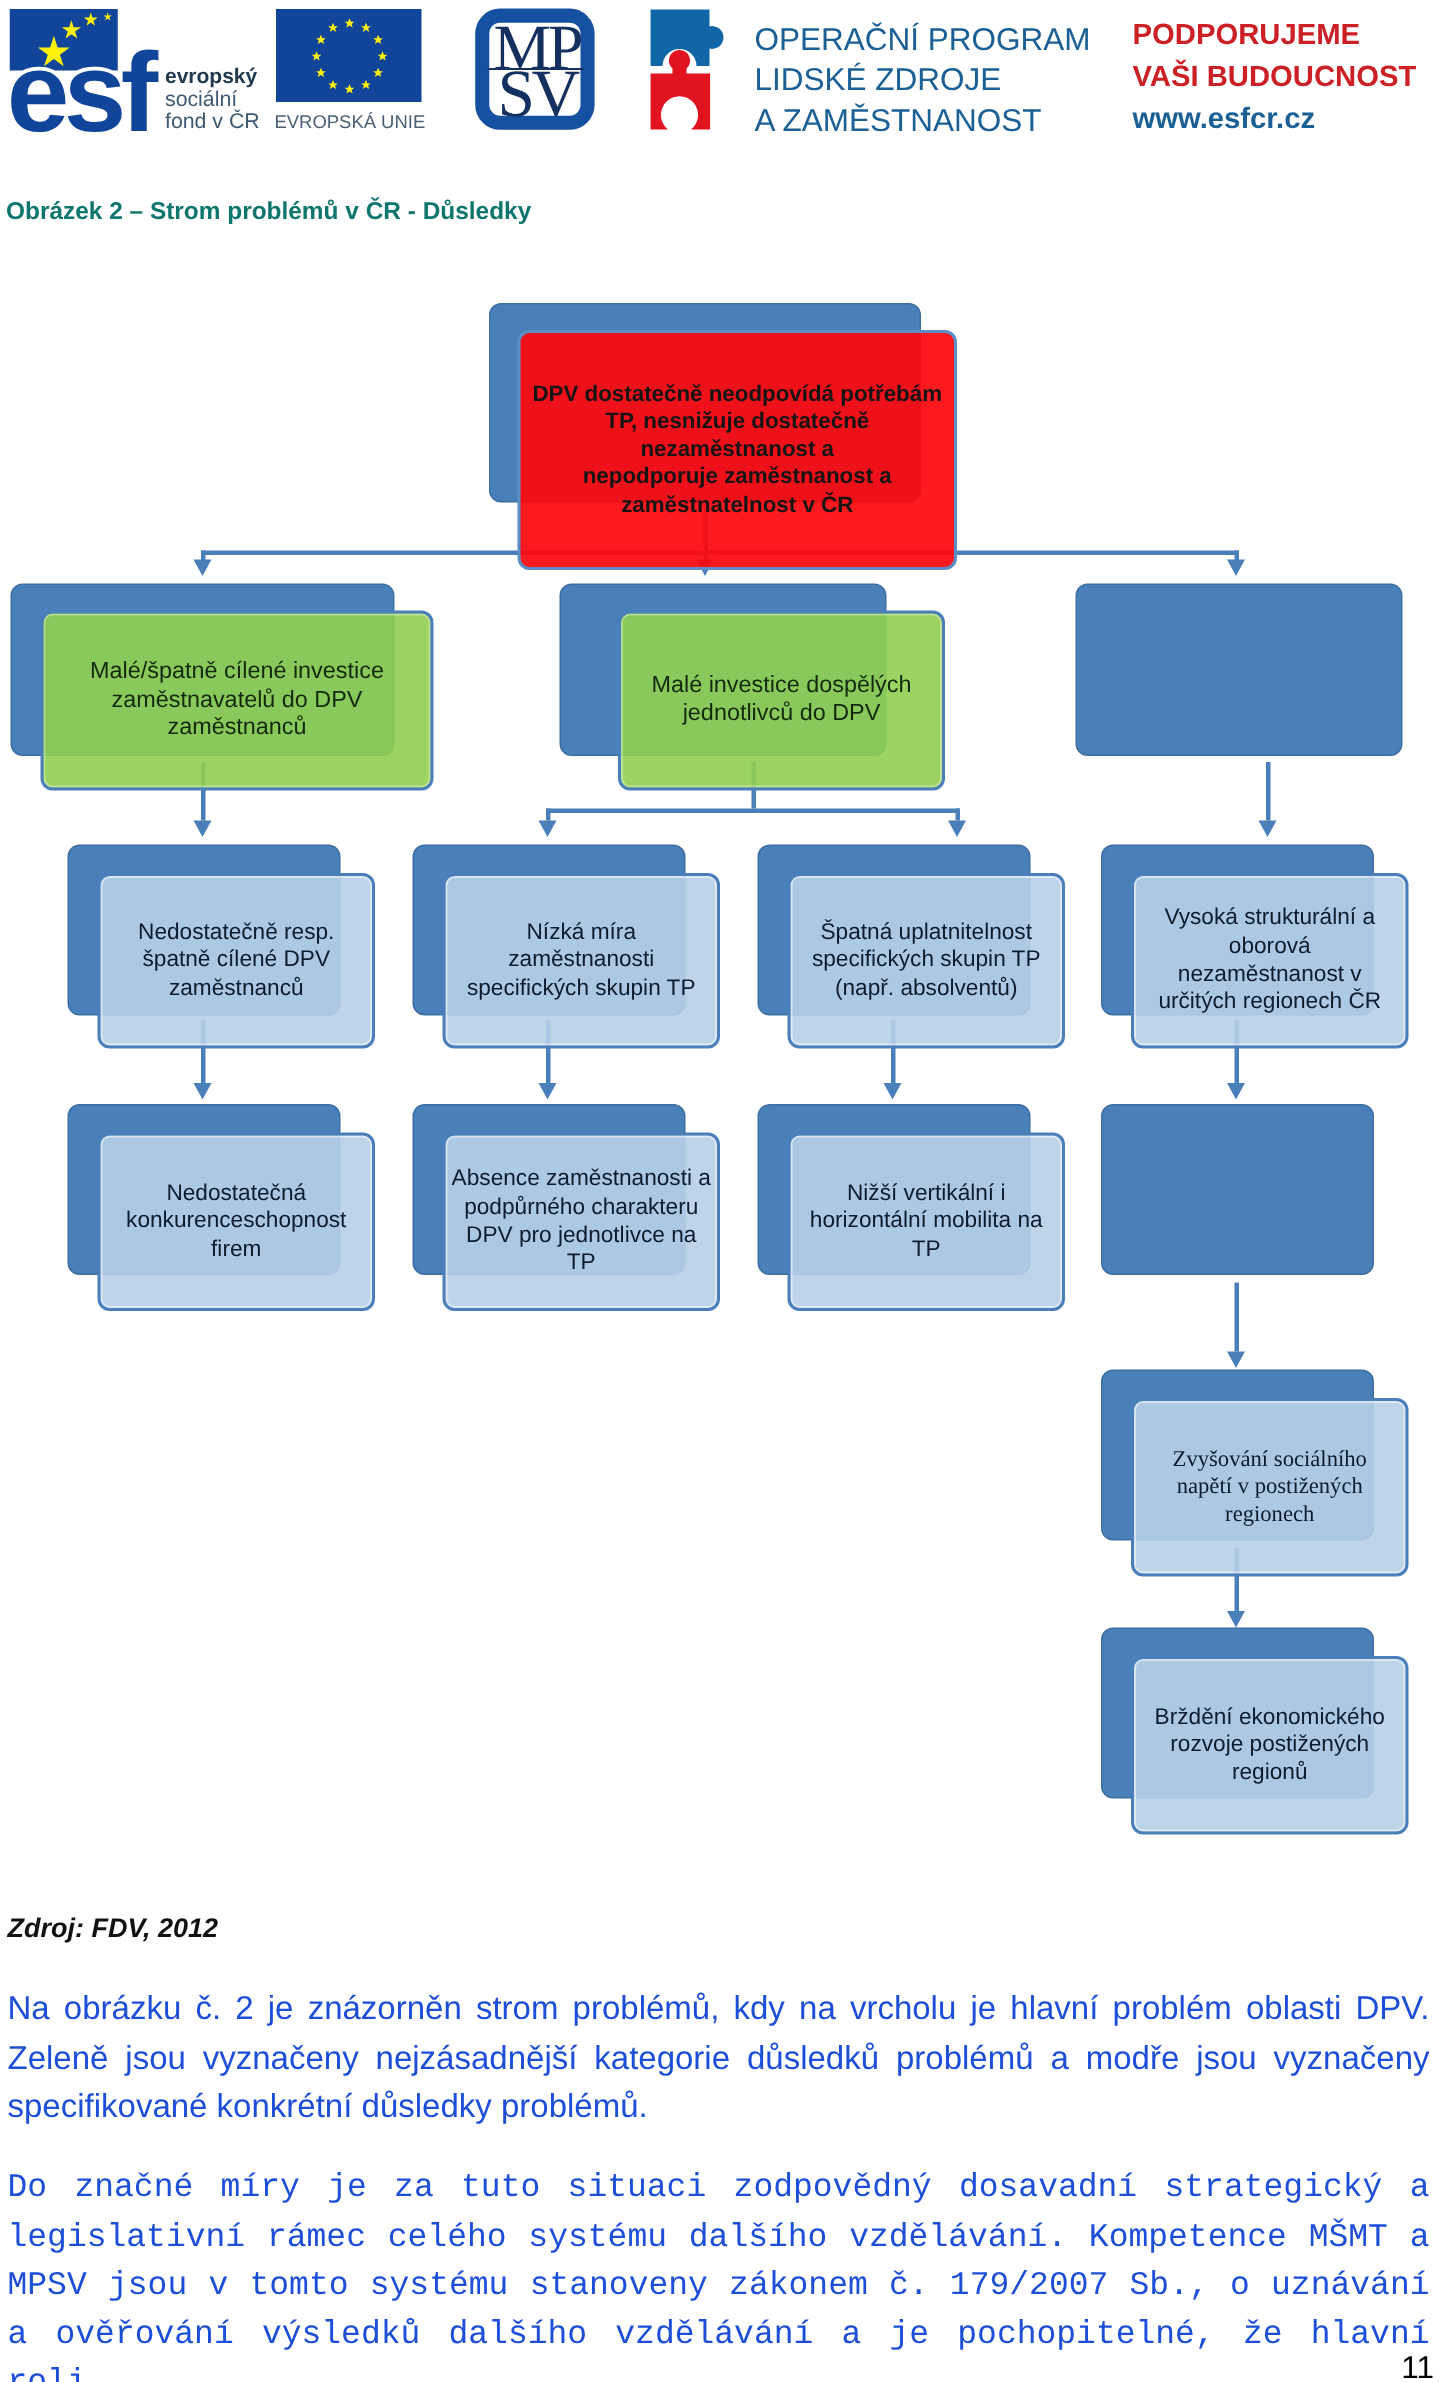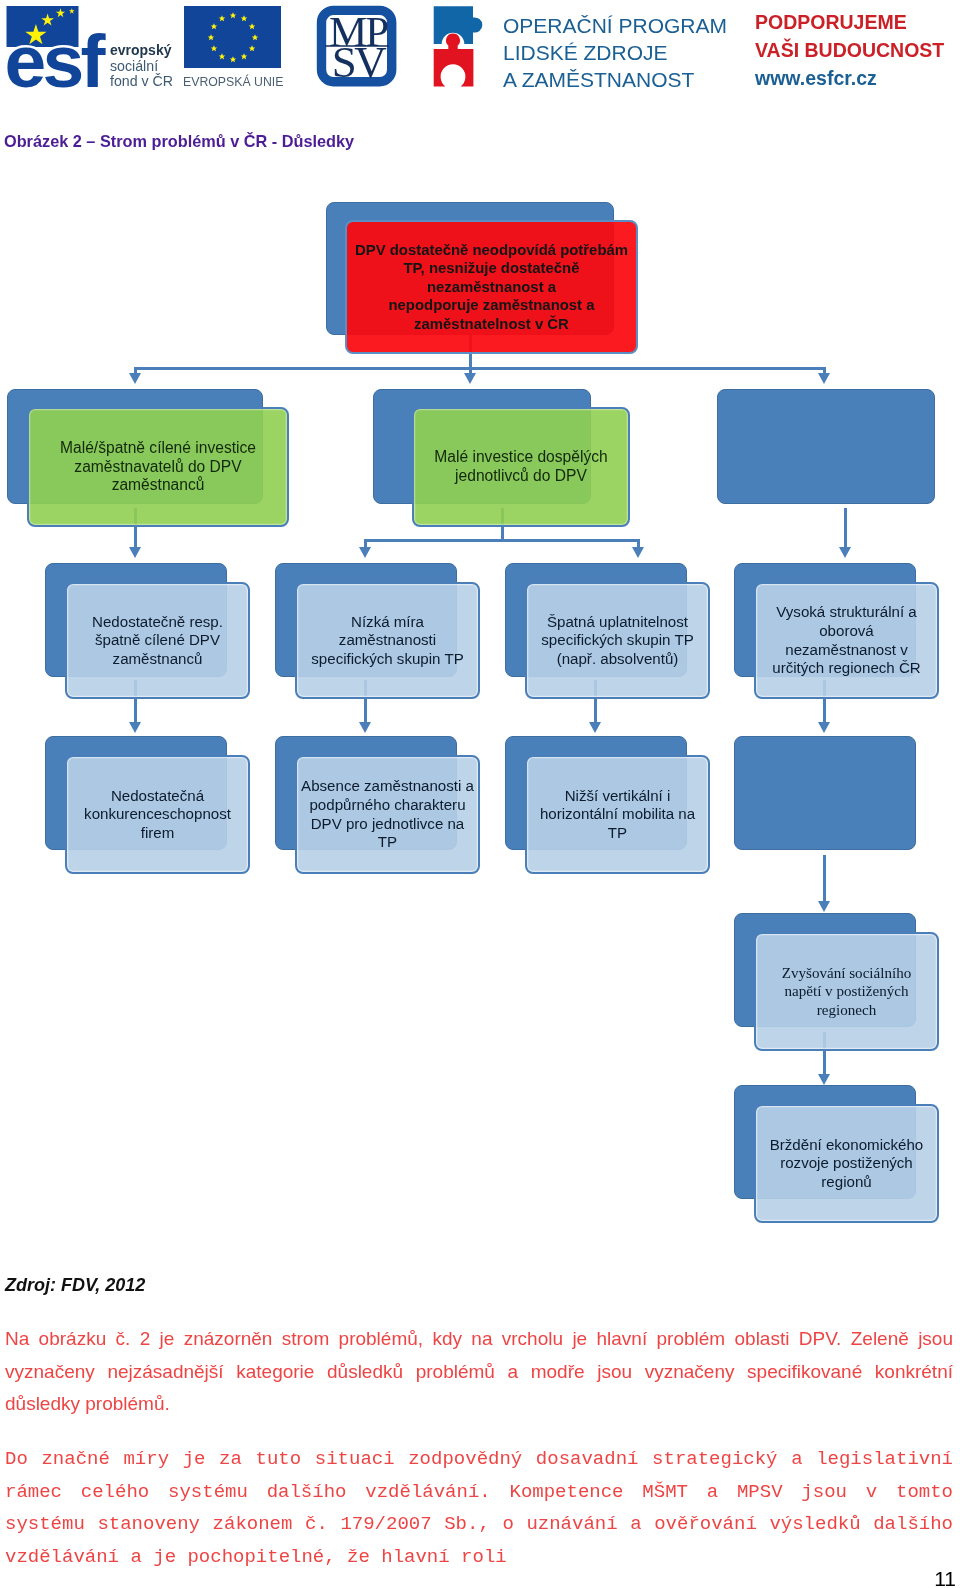--- a/index.html
+++ b/index.html
@@ -4,21 +4,21 @@
 <style>
   html,body{margin:0;padding:0;background:#fff;}
   body{width:960px;height:1588px;font-family:"Liberation Sans",sans-serif;position:relative;overflow:hidden;}
   .page{position:relative;width:960px;height:1588px;background:#fff;}
 
   
   #logos{position:absolute;left:0;top:0;width:895px;height:104px;text-align:right;}
 
   
   #figtitle{position:absolute;left:4px;top:131px;font-size:16.3px;font-weight:bold;
-            color:#4c1d95;white-space:nowrap;line-height:20px;}
+            color:#0f766e;white-space:nowrap;line-height:20px;}
 
   
   #diagram{position:absolute;left:0;top:0;width:960px;height:1588px;}
   .shadow{position:absolute;background:#4a80ba;border-radius:8px;
           border:1px solid #3d6ea2;box-sizing:border-box;z-index:1;}
   .node{position:absolute;border-radius:8px;box-sizing:border-box;z-index:3;
         display:flex;align-items:center;justify-content:center;text-align:center;}
   .node span{display:block;padding:0 2px;white-space:pre-line;}
   .node.red{background:rgba(251,9,14,0.93);border:2px solid #5b8ec4;color:#141414;
             font-weight:bold;font-size:14.9px;line-height:18.4px;}
@@ -28,22 +28,22 @@
   .node.blue{background:rgba(183,207,231,0.90);border:2px solid #4a7fba;
              box-shadow:inset 0 0 0 1.3px rgba(255,255,255,0.5);
              color:#0c1c2e;font-size:15.1px;line-height:18.6px;}
   .conn{position:absolute;background:#4a7fba;z-index:2;}
   .arw{position:absolute;z-index:2;width:0;height:0;border-left:6.5px solid transparent;
        border-right:6.5px solid transparent;border-top:11px solid #4a7fba;}
 
   
   #src{position:absolute;left:5px;top:1274px;font-size:18px;font-style:italic;
        font-weight:bold;color:#111;line-height:22px;}
-  .para{position:absolute;left:5px;width:948px;font-size:19px;line-height:32.5px;
-        color:#ef4444;text-align:justify;}
+  .para{position:absolute;left:5px;width:948px;font-size:22px;line-height:32.5px;
+        color:#1d4ed8;text-align:justify;}
   #p1{top:1323px;}
   #p2{top:1443px;font-family:Liberation Mono, monospace;}
   #pagenum{position:absolute;right:4px;top:1567px;font-size:21px;line-height:24px;color:#000;}
 </style>
 </head>
 <body>
 
 <div class="page">
 
   <div id="logos">
@@ -147,21 +147,21 @@
       <div class="conn" style="left:594px;top:680px;width:3px;height:42px;"></div>
       <div class="arw" style="left:589px;top:722px;"></div>
       <div class="conn" style="left:823px;top:680px;width:3px;height:42px;"></div>
       <div class="arw" style="left:818px;top:722px;"></div>
       <div class="conn" style="left:823px;top:855px;width:3px;height:46px;"></div>
       <div class="arw" style="left:818px;top:901px;"></div>
       <div class="conn" style="left:823px;top:1032px;width:3px;height:42px;"></div>
       <div class="arw" style="left:818px;top:1074px;"></div>
     </div>
     <div class="shadow" style="left:326px;top:202px;width:288px;height:133px;"></div>
-    <div class="node red" style="left:345px;top:220px;width:293px;height:134px;">
+    <div class="node red" style="left:345px;top:220px;width:293px;height:160px;">
       <span>DPV dostatečně neodpovídá potřebám
 TP, nesnižuje dostatečně
 nezaměstnanost a
 nepodporuje zaměstnanost a
 zaměstnatelnost v ČR</span>
     </div>
     <div class="shadow" style="left:7px;top:389px;width:256px;height:115px;"></div>
     <div class="node green" style="left:27px;top:407px;width:262px;height:120px;">
       <span>Malé/špatně cílené investice
 zaměstnavatelů do DPV

